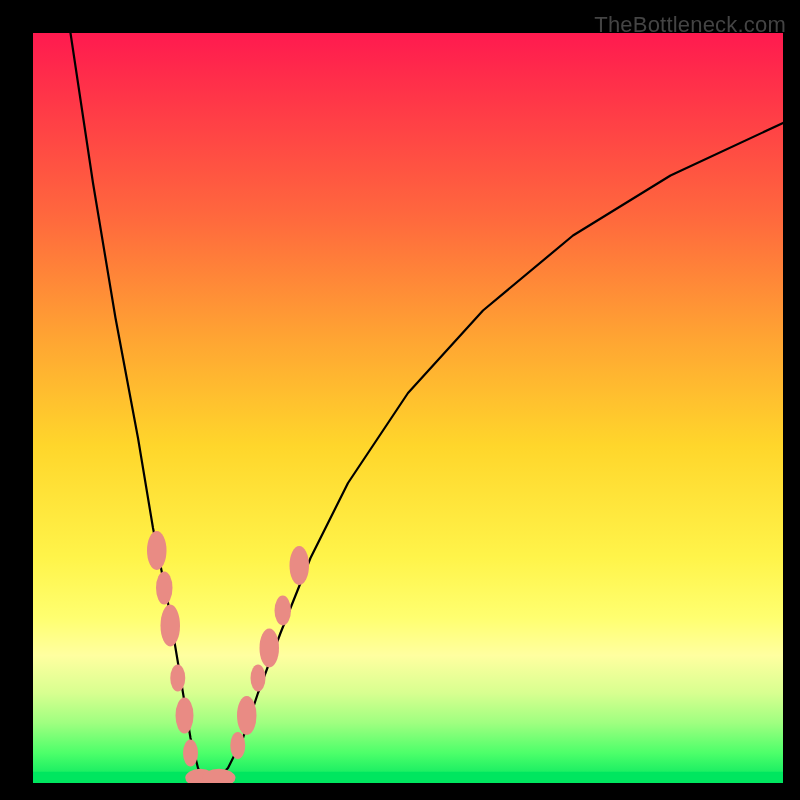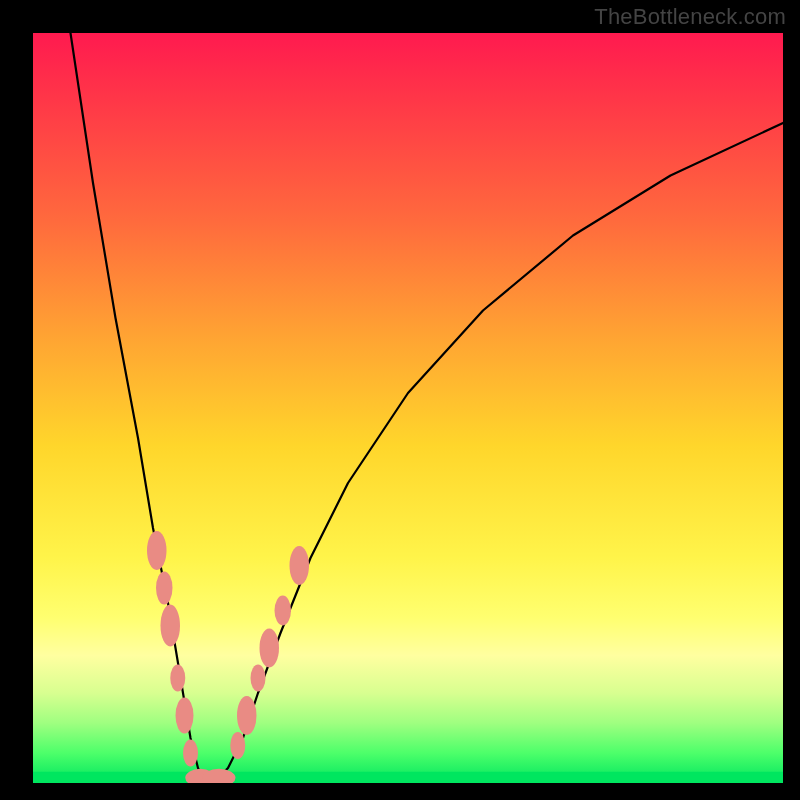--- a/index.html
+++ b/index.html
@@ -35,21 +35,21 @@
       #ffff70 78%,
       #ffffa0 83%,
       #d8ff90 88%,
       #9fff80 92%,
       #4dff6a 96%,
       #00e65f 100%
     );
   }
   .attribution {
     position: absolute;
-    top: 4px;
+    top: 12px;
     right: 14px;
     color: #444;
     font-size: 22px;
     font-weight: 500;
     letter-spacing: 0.2px;
   }
   svg.curves {
     position: absolute;
     left: 0;
     top: 0;

